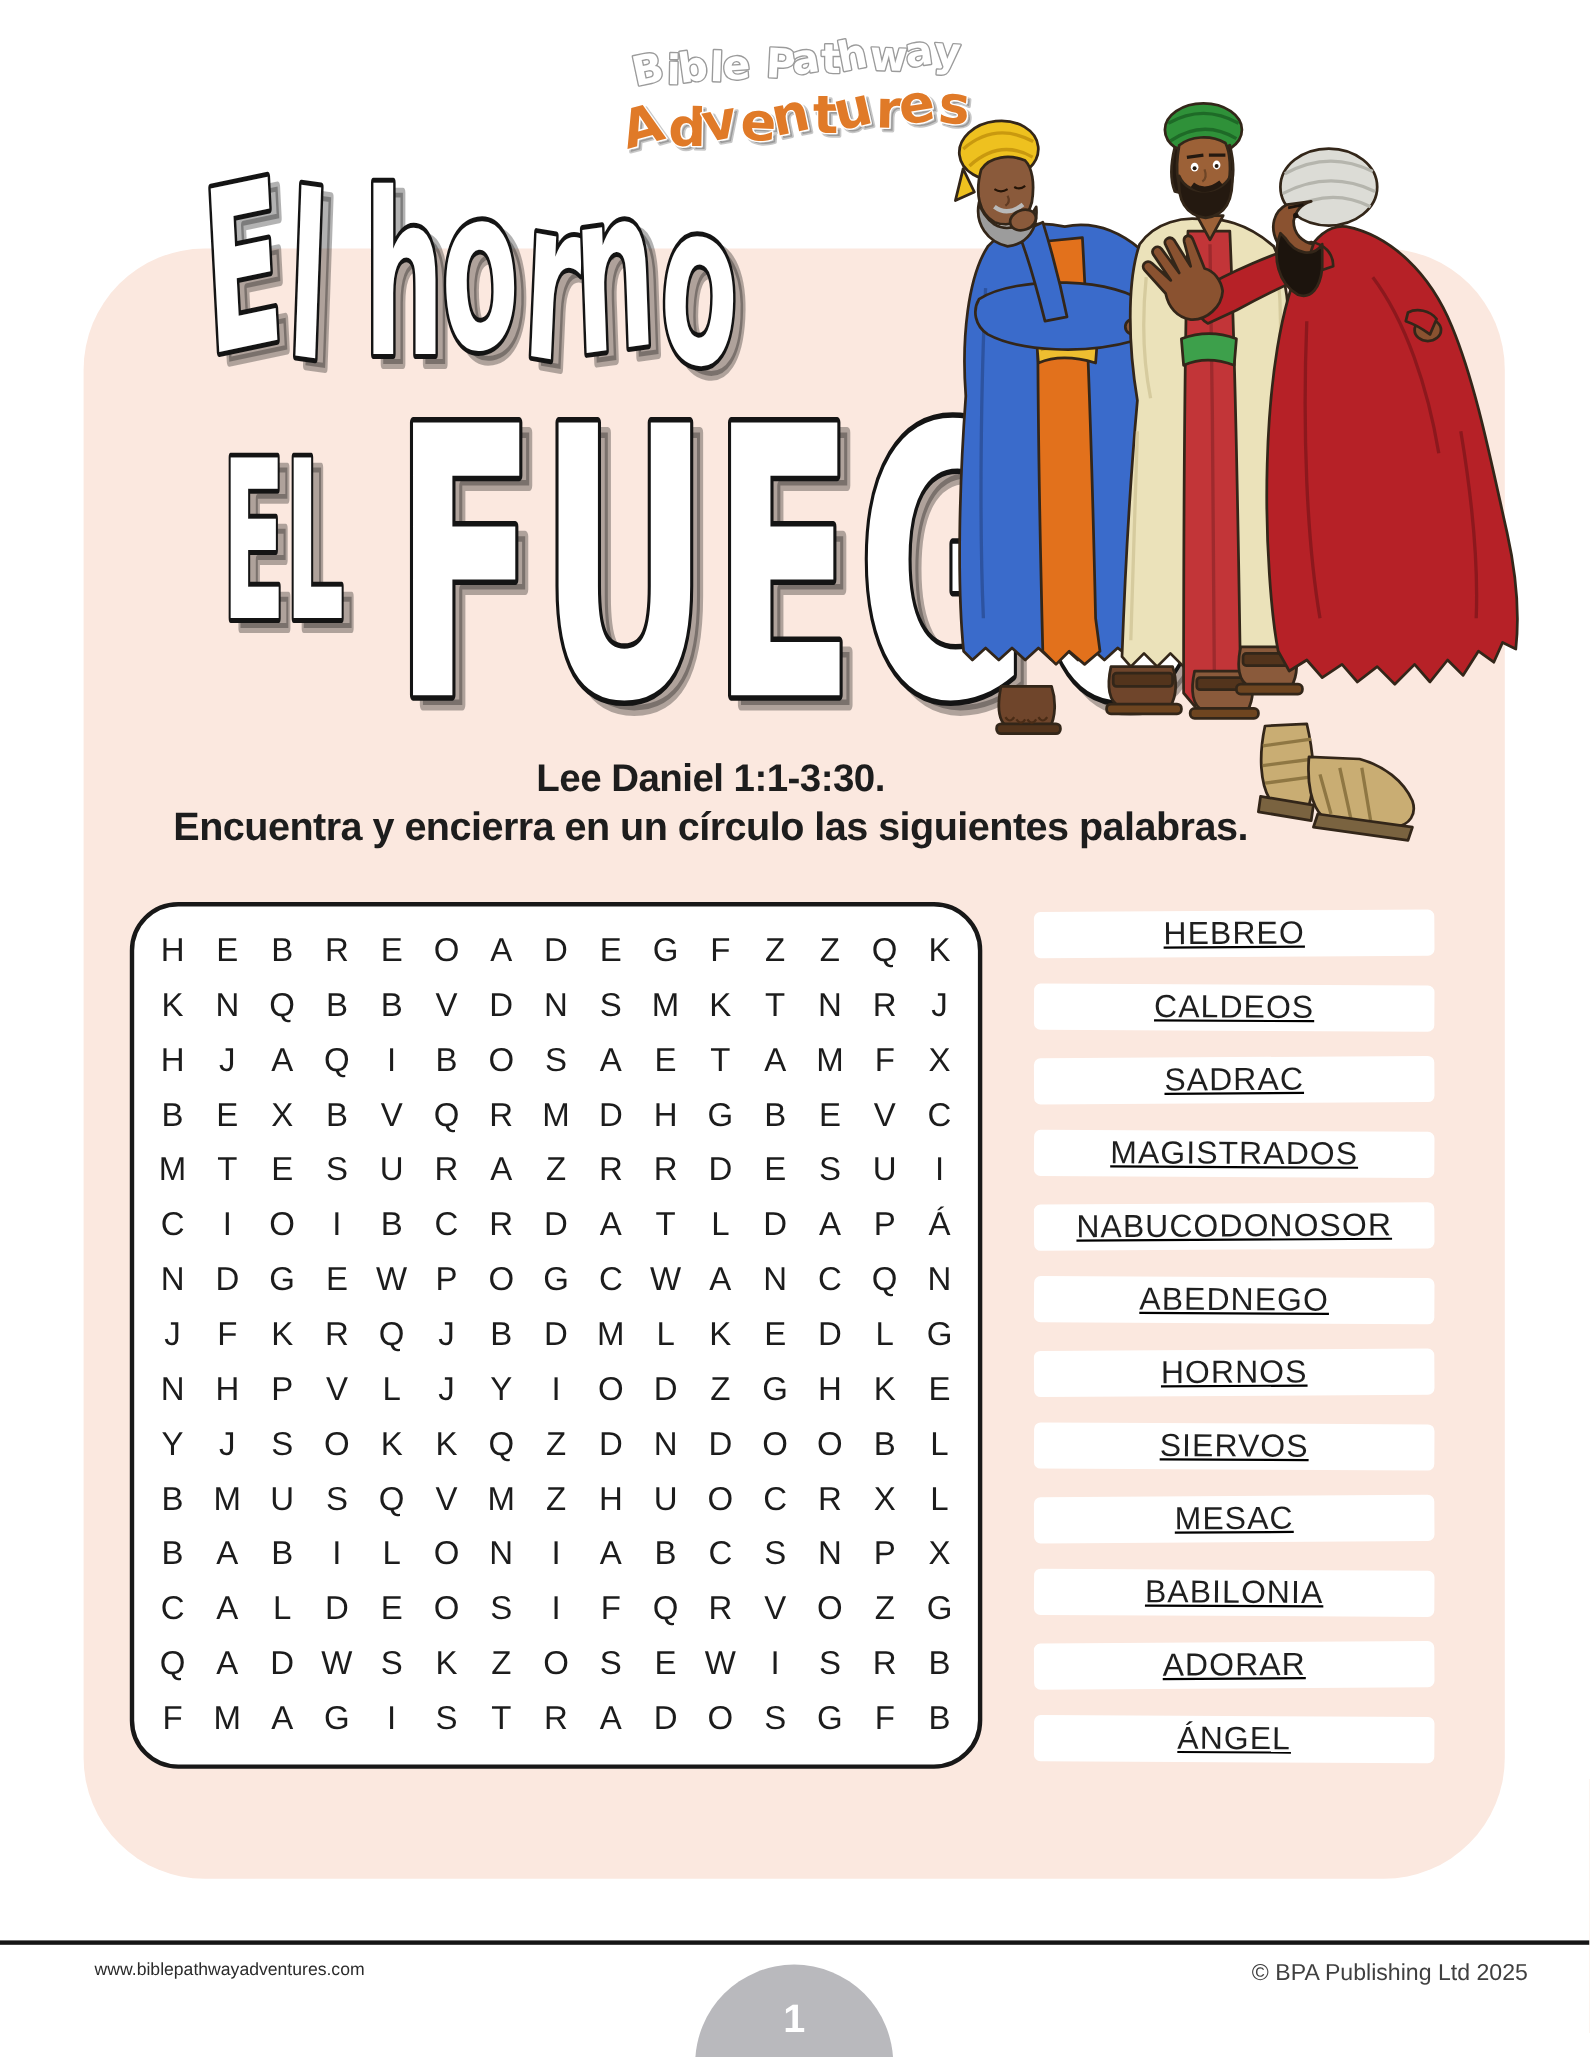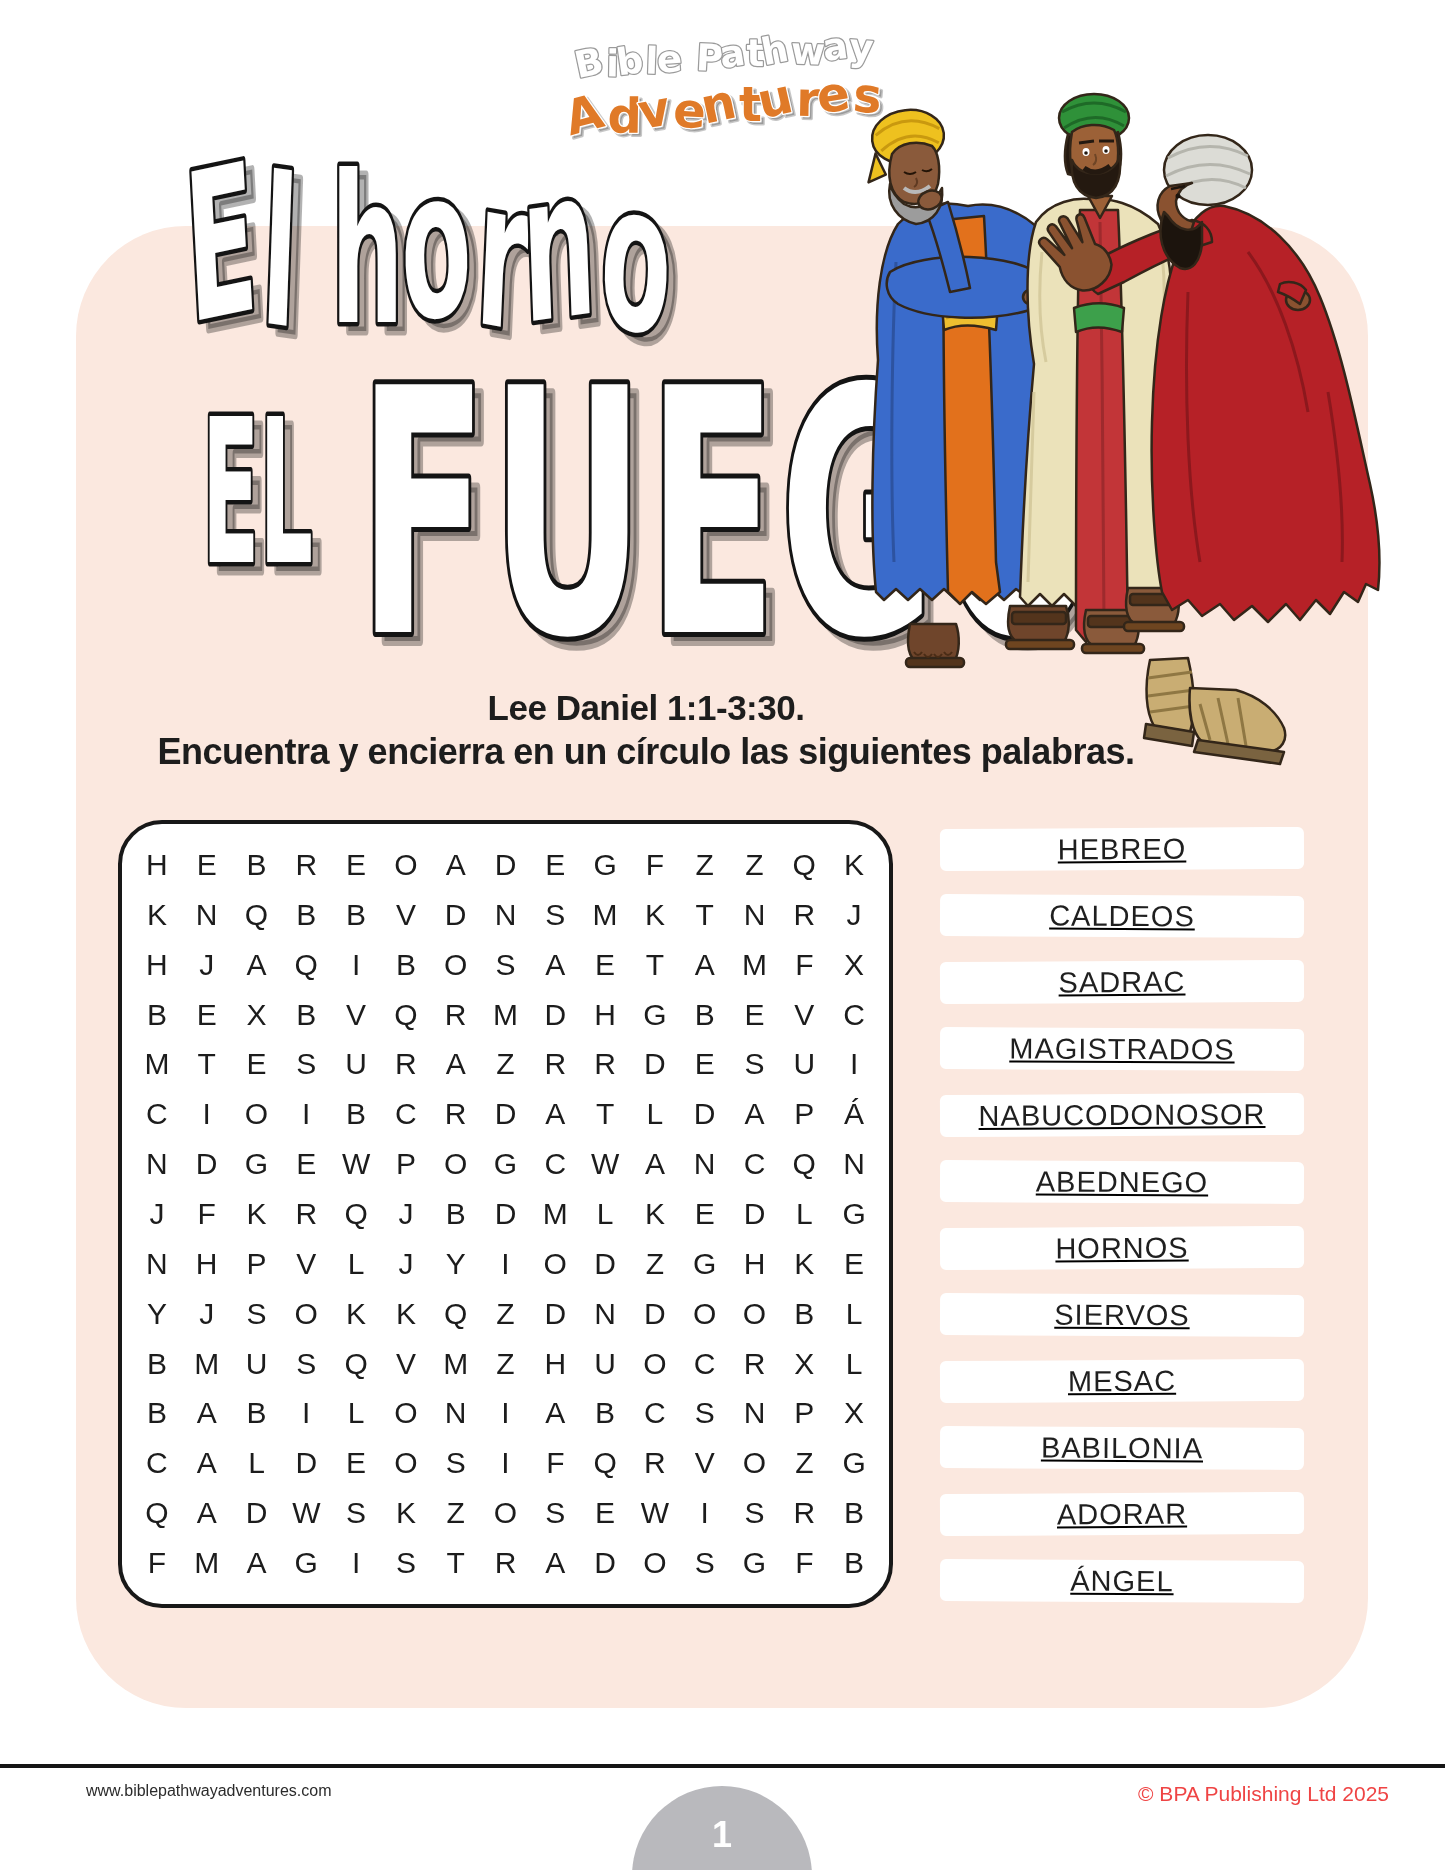--- a/index.html
+++ b/index.html
@@ -37,21 +37,21 @@
   }
   .strip{
     height:42px;background:#ffffff;border-radius:6px;
     display:flex;align-items:center;justify-content:center;
     font-size:29px;letter-spacing:1px;color:#1f1f1f;
   }
   .strip:nth-child(odd){transform:rotate(-0.35deg);}
   .strip:nth-child(even){transform:rotate(0.3deg);}
   .rule{position:absolute;left:0;top:1764px;width:1445px;height:4px;background:#151515;}
   .site{position:absolute;left:86px;top:1782px;font-size:16px;color:#2b2b2b;}
-  .copy{position:absolute;right:56px;top:1782px;font-size:21px;color:#ef4444;}
+  .copy{position:absolute;right:56px;top:1782px;font-size:21px;color:#404040;}
   .pagecirc{
     position:absolute;left:632px;top:1786px;width:180px;height:180px;border-radius:50%;
     background:#b9b9bd;color:#ffffff;text-align:center;
     font-size:36px;font-weight:bold;padding-top:28px;box-sizing:border-box;
   }
   .t-shadow{fill:rgba(0,0,0,0.30);stroke:rgba(0,0,0,0.30);}
   .t-main{fill:#ffffff;stroke:#141414;}
   text{font-family:"DejaVu Sans","Liberation Sans",sans-serif;}
 </style>
 </head>

